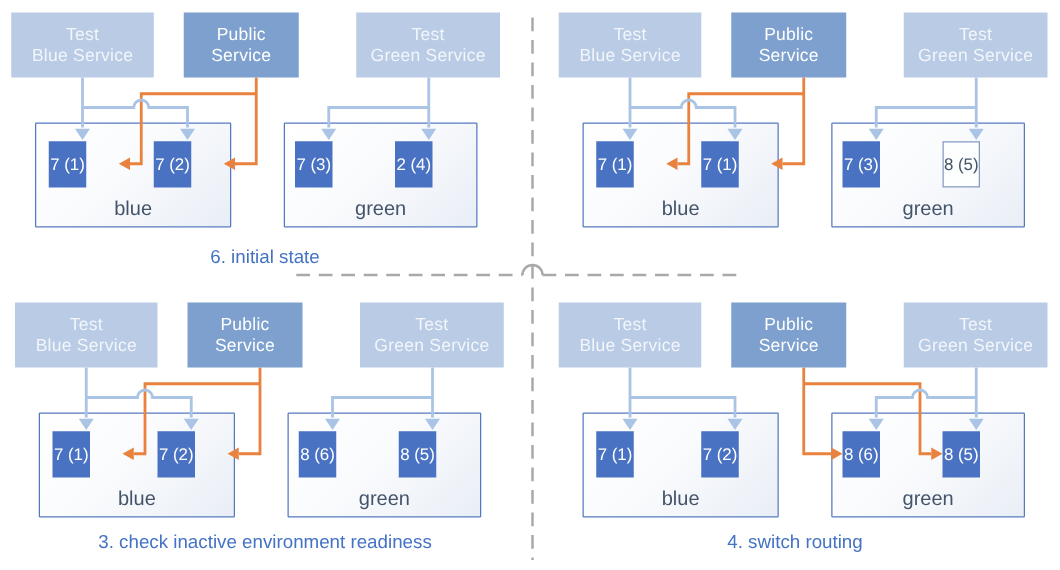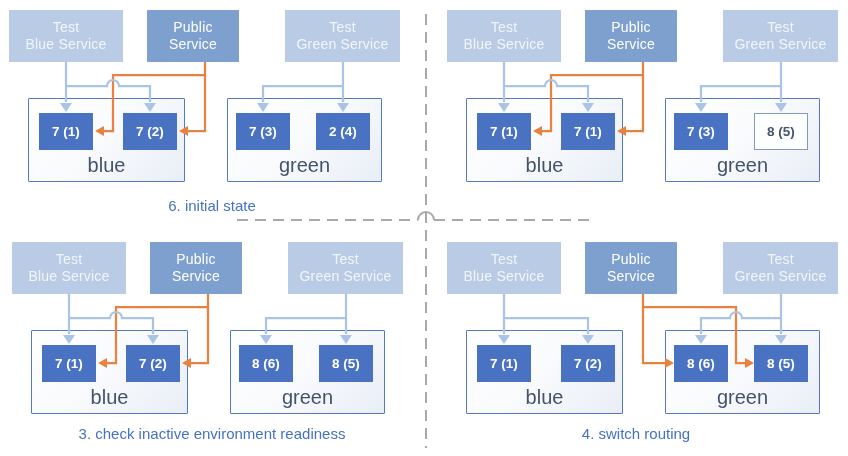--- a/index.html
+++ b/index.html
@@ -18,27 +18,27 @@
   .service.light{background:var(--service-light,#b9cbe5);color:var(--service-text,#f2f6fb);}
   .service.dark{background:var(--service-dark,#7da0ce);color:#ffffff;width:92px;}
 
   .env{
     position:absolute;top:98px;height:84px;box-sizing:border-box;
     border:1.5px solid var(--env-border,#5579c0);border-radius:1px;
     background:linear-gradient(135deg,#ffffff 0%,#fafbfd 45%,#e9eef6 100%);
   }
   .env-label{
     position:absolute;left:0;right:0;bottom:4px;text-align:center;
-    font-size:20px;color:var(--env-label,#44546a);
+    font-size:16px;color:var(--env-label,#44546a);
   }
 
   .pod{
-    position:absolute;top:113px;width:54px;height:37px;box-sizing:border-box;
+    position:absolute;top:113px;width:30px;height:37px;box-sizing:border-box;
     background:var(--pod-fill,#4a72c2);color:var(--pod-text,#ffffff);
-    font-size:13.5px;display:flex;align-items:center;justify-content:center;font-weight:bold;
+    font-size:13.5px;display:flex;align-items:center;justify-content:center;
   }
   .pod.outline{
     background:#fdfefe;border:1.5px solid var(--pod-outline-border,#8499c2);
     color:var(--env-label,#44546a);
   }
 
   .caption{
     position:absolute;top:197px;left:0;width:424px;text-align:center;
     font-size:15px;color:var(--caption-blue,#4472c4);
   }

